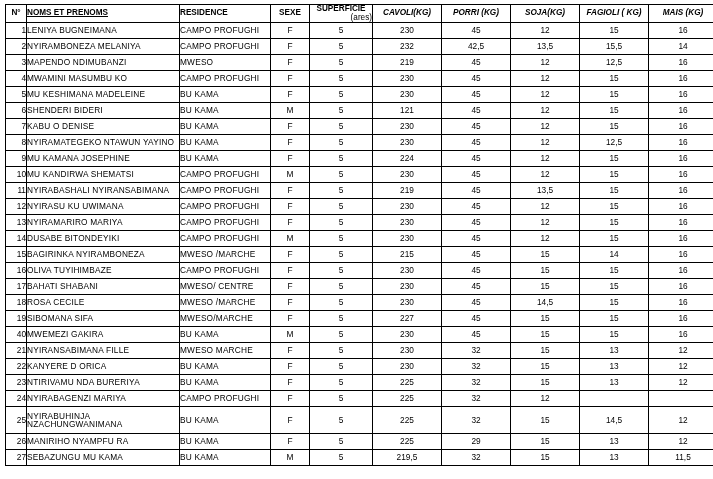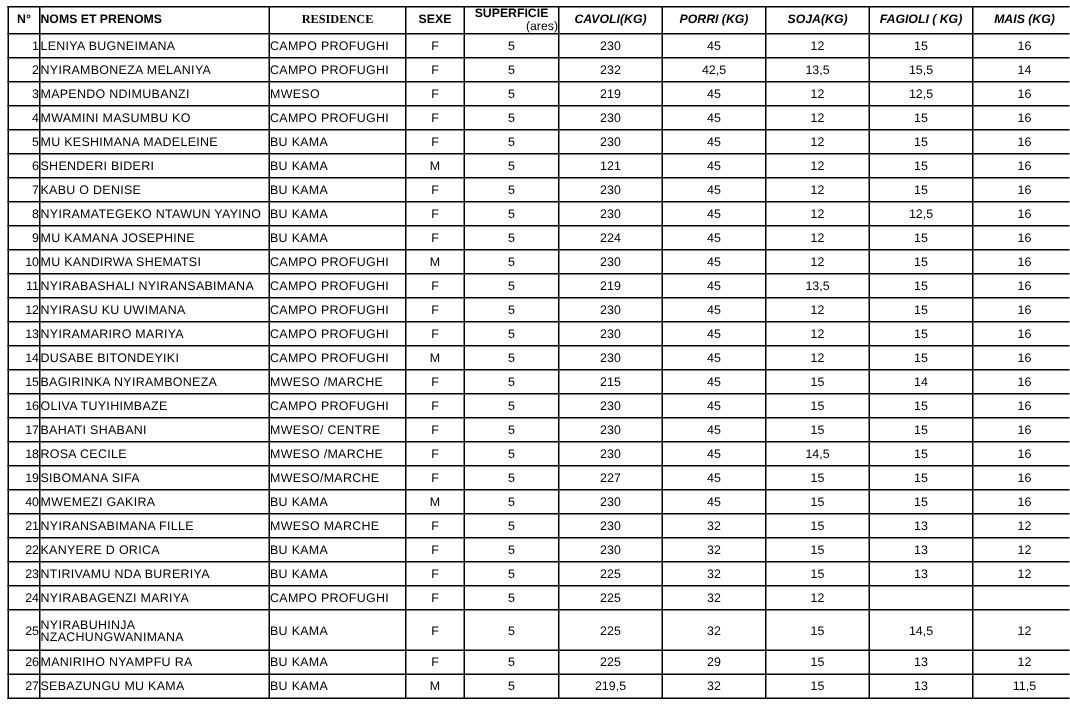--- a/index.html
+++ b/index.html
@@ -38,22 +38,22 @@
     white-space: nowrap;
   }
   thead th {
     font-weight: bold;
     font-size: 8.2px;
     text-align: center;
     height: 26px;
     vertical-align: middle;
   }
   th.h-no { width: 20px; }
-  th.h-name { width: 152px; text-align: left; padding-left: 3px; }
-  th.h-res { width: 90px; text-align: center; padding-left: 3px; font-family: Liberation Serif, serif; }
+  th.h-name { width: 152px; text-align: left; padding-left: 3px; text-decoration: underline; }
+  th.h-res { width: 90px; text-align: left; padding-left: 3px; }
   th.h-sexe { width: 38px; }
   th.h-sup { width: 62px; }
   th.h-num { width: 68px; font-style: italic; }
 
   td.c-no {
     text-align: right;
     padding-right: 5px;
     font-size: 8.3px;
   }
   td.c-name {

